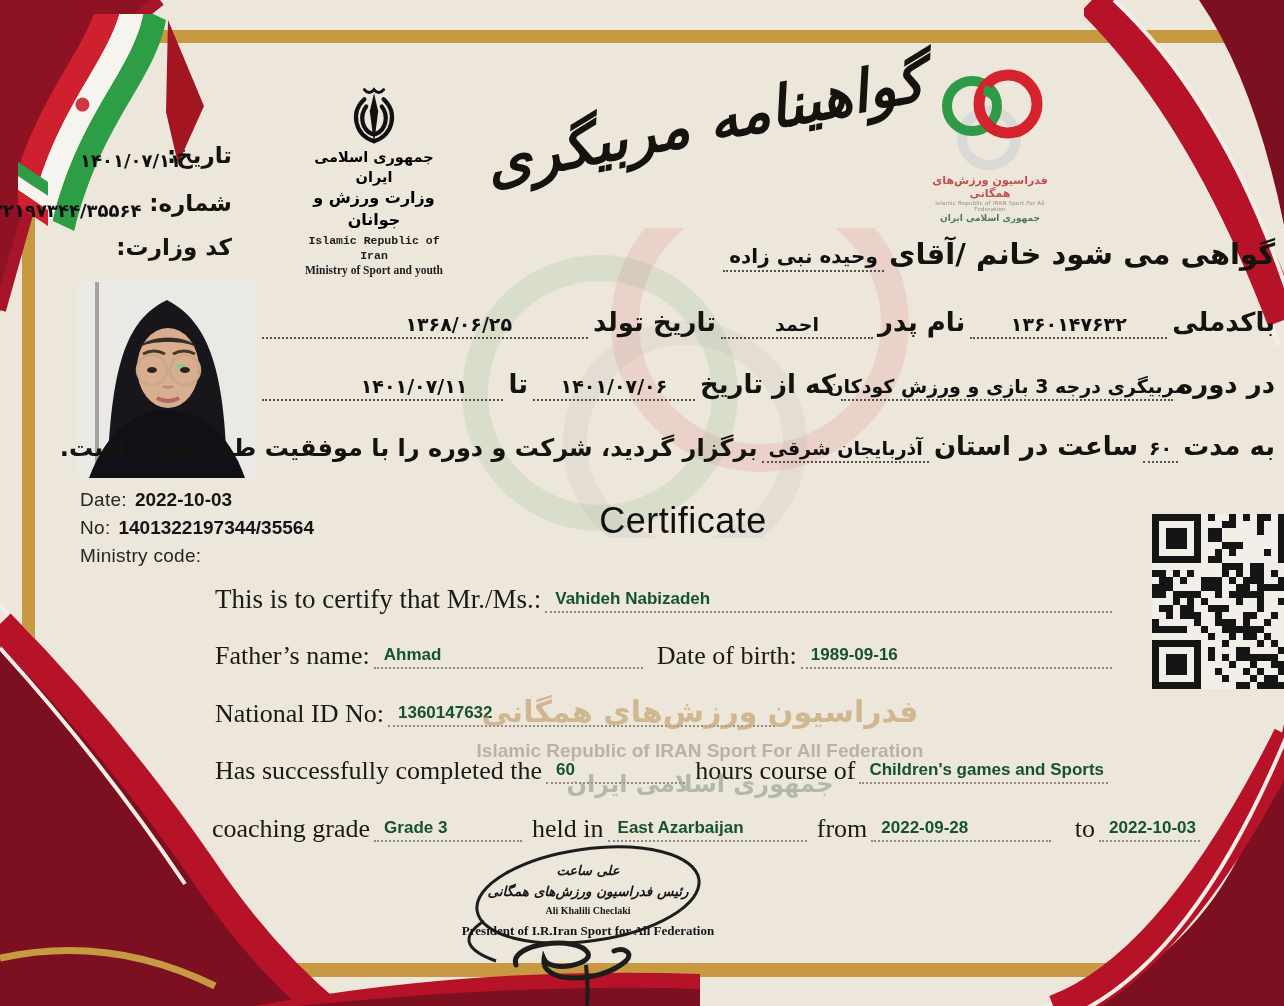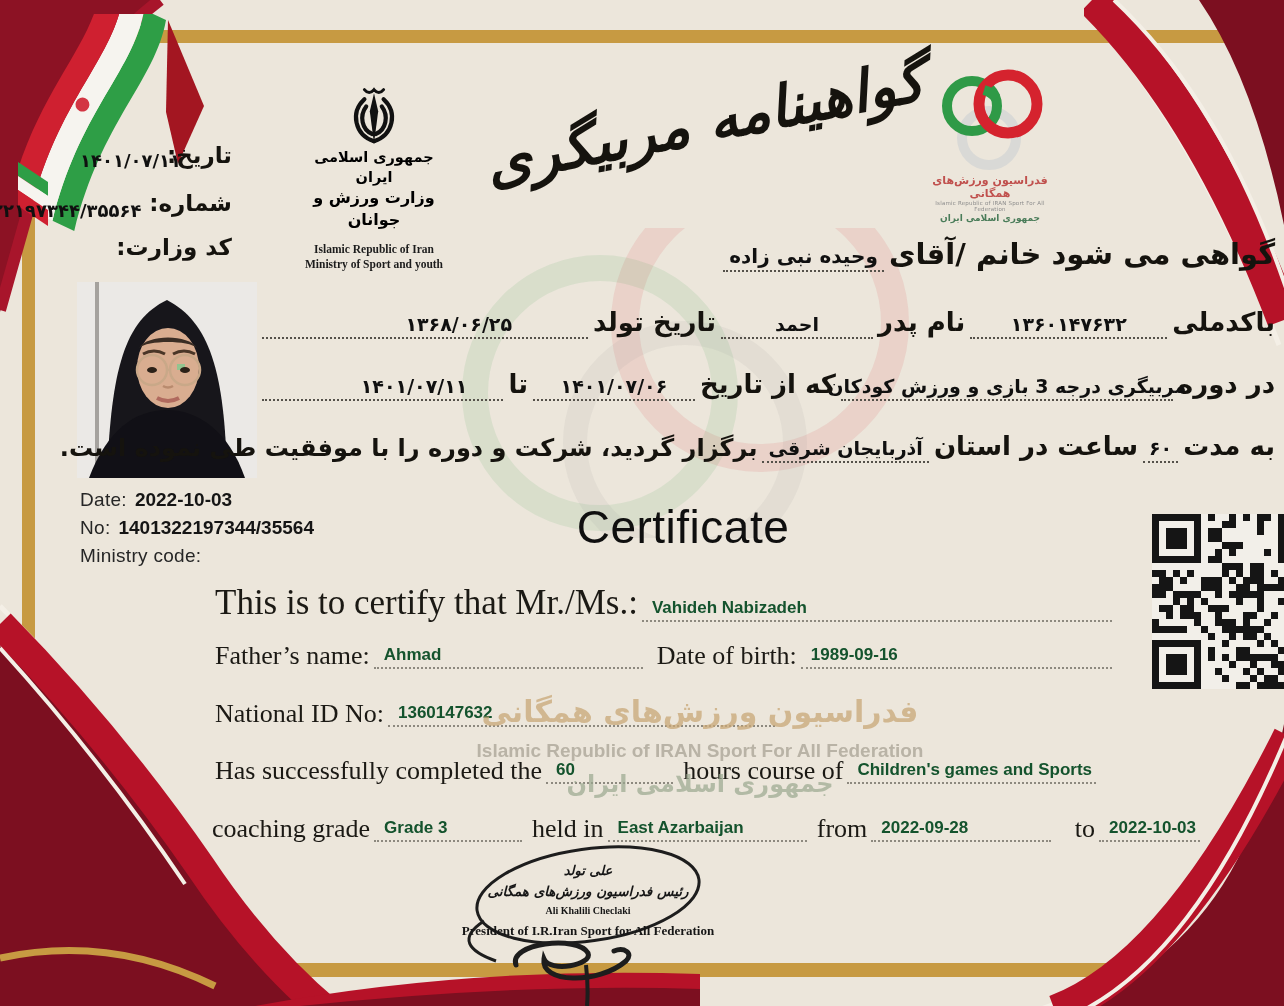--- a/index.html
+++ b/index.html
@@ -54,21 +54,21 @@
   .photo{left:77px;top:282px;width:180px;height:196px;}
 
   
   .meta-en{left:80px;top:489px;font-family:"Liberation Sans",sans-serif;color:#262626;}
   .meta-en .row{display:flex;align-items:baseline;margin-bottom:6px;}
   .meta-en .lab{font-size:19px;letter-spacing:.3px;}
   .meta-en .val{font-weight:bold;font-size:19px;margin-left:8px;color:#151515;}
 
   
   .heading{left:448px;top:500px;width:470px;text-align:center;font-family:"Liberation Sans",sans-serif;
-           font-size:46px;color:#0f0f0f;letter-spacing:.5px;}
+           font-size:36px;color:#0f0f0f;letter-spacing:.5px;}
 
   
   .e-row{position:absolute;display:flex;align-items:flex-end;font-family:"Liberation Serif",serif;color:#1b1914;}
   .e-label{white-space:nowrap;font-size:26px;line-height:1.05;padding:0 4px 0 0;}
   .e-slot{border-bottom:2px dotted #8d897f;display:flex;align-items:flex-end;padding:0 4px 2px 10px;}
   .e-value{font-family:"Liberation Sans",sans-serif;font-weight:bold;font-size:17px;color:#14532d;white-space:nowrap;}
   .e-grow{flex:1;}
 
   
   .wm-text{text-align:center;}
@@ -162,21 +162,21 @@
         <path d="M50,92 C18,82 10,44 34,22"></path>
         <path d="M47,80 C30,73 25,50 37,34"></path>
         <path d="M50,92 C82,82 90,44 66,22"></path>
         <path d="M53,80 C70,73 75,50 63,34"></path>
       </g>
       <path d="M50,12 L57,42 L50,96 L43,42 Z" fill="#111"></path>
       <path d="M34,6 q8,10 16,0 q8,10 16,0" stroke="#111" stroke-width="5" fill="none" stroke-linecap="round"></path>
     </svg>
     <div class="fa-line">جمهوری اسلامی ایران</div>
     <div class="fa-line" style="font-size:16px;">وزارت ورزش و جوانان</div>
-    <div class="en-line" style="margin-top:12px;">Islamic Republic of Iran</div>
+    <div class="en-line" style="margin-top:4px;font-family:Liberation Mono, monospace;">Islamic Republic of Iran</div>
     <div class="en-line">Ministry of Sport and youth</div>
   </div>
 
   <div class="abs z-content title-wrap">
     <span class="fa">گواهینامه مربیگری</span>
   </div>
 
   <div class="abs z-content fed">
     <svg width="116" height="104" viewBox="0 0 116 104" style="display:block;margin:0 auto;">
       <circle cx="57" cy="70" r="27" fill="none" stroke="#d9d9d6" stroke-width="10"></circle>
@@ -267,21 +267,21 @@
       <span class="val">1401322197344/35564</span>
     </div>
     <div class="row">
       <span class="lab">Ministry code:</span>
     </div>
   </div>
 
   <div class="abs z-content heading">Certificate</div>
 
   <div class="e-row" style="left:215px;right:172px;top:585px;">
-    <span class="e-label" style="font-size:35px;">This is to certify that Mr./Ms.:</span>
+    <span class="e-label" style="font-size:27px;">This is to certify that Mr./Ms.:</span>
     <span class="e-slot e-grow">
       <span class="e-value">Vahideh Nabizadeh</span>
     </span>
   </div>
 
   <div class="e-row" style="left:215px;right:172px;top:642px;">
     <span class="e-label">Father’s name:</span>
     <span class="e-slot" style="width:255px;">
       <span class="e-value">Ahmad</span>
     </span>
@@ -291,21 +291,21 @@
     </span>
   </div>
 
   <div class="e-row" style="left:215px;width:560px;top:700px;">
     <span class="e-label">National ID No:</span>
     <span class="e-slot e-grow">
       <span class="e-value">1360147632</span>
     </span>
   </div>
 
-  <div class="e-row" style="left:215px;right:188px;top:757px;">
+  <div class="e-row" style="left:215px;right:176px;top:757px;">
     <span class="e-label">Has successfully completed the</span>
     <span class="e-slot" style="width:165px;">
       <span class="e-value">60</span>
     </span>
     <span class="e-label" style="padding-left:10px;">hours course of</span>
     <span class="e-slot e-grow">
       <span class="e-value">Children's games and Sports</span>
     </span>
   </div>
 
@@ -336,19 +336,19 @@
     </svg>
   </div>
 
   <div class="abs z-content sig">
     <svg width="300" height="163" viewBox="0 0 300 163" style="position:absolute;left:0;top:0;">
       <ellipse cx="150" cy="52" rx="112" ry="46" fill="none" stroke="#1d1d1d" stroke-width="3" transform="rotate(-8 150 52)"></ellipse>
       <path d="M46,78 C20,95 30,108 58,118" fill="none" stroke="#1d1d1d" stroke-width="3"></path>
       <path d="M78,122 C70,100 140,92 150,110 C155,122 112,130 106,116 C102,140 160,142 188,118 C196,110 186,104 176,108" fill="none" stroke="#1d1d1d" stroke-width="5" stroke-linecap="round"></path>
       <path d="M148,122 C150,140 150,152 149,163" fill="none" stroke="#1d1d1d" stroke-width="4"></path>
     </svg>
-    <div class="t fa1 fa">علی تولد</div>
+    <div class="t fa1 fa">علی ساعت</div>
     <div class="t fa2 fa">رئیس فدراسیون ورزش‌های همگانی</div>
     <div class="t en1">Ali Khalili Checlaki</div>
     <div class="t en2">President of I.R.Iran Sport for All Federation</div>
   </div>
 
 </div>
 
 </body></html>

